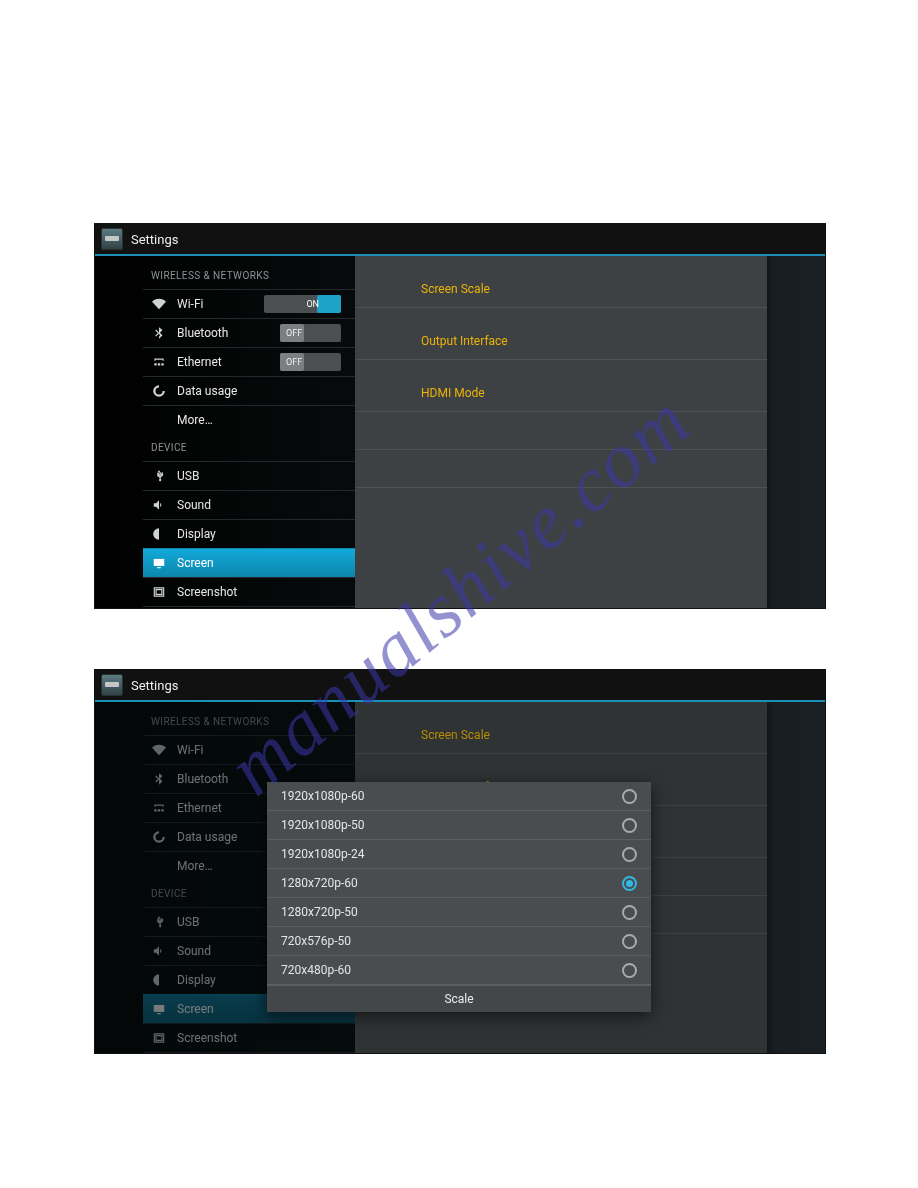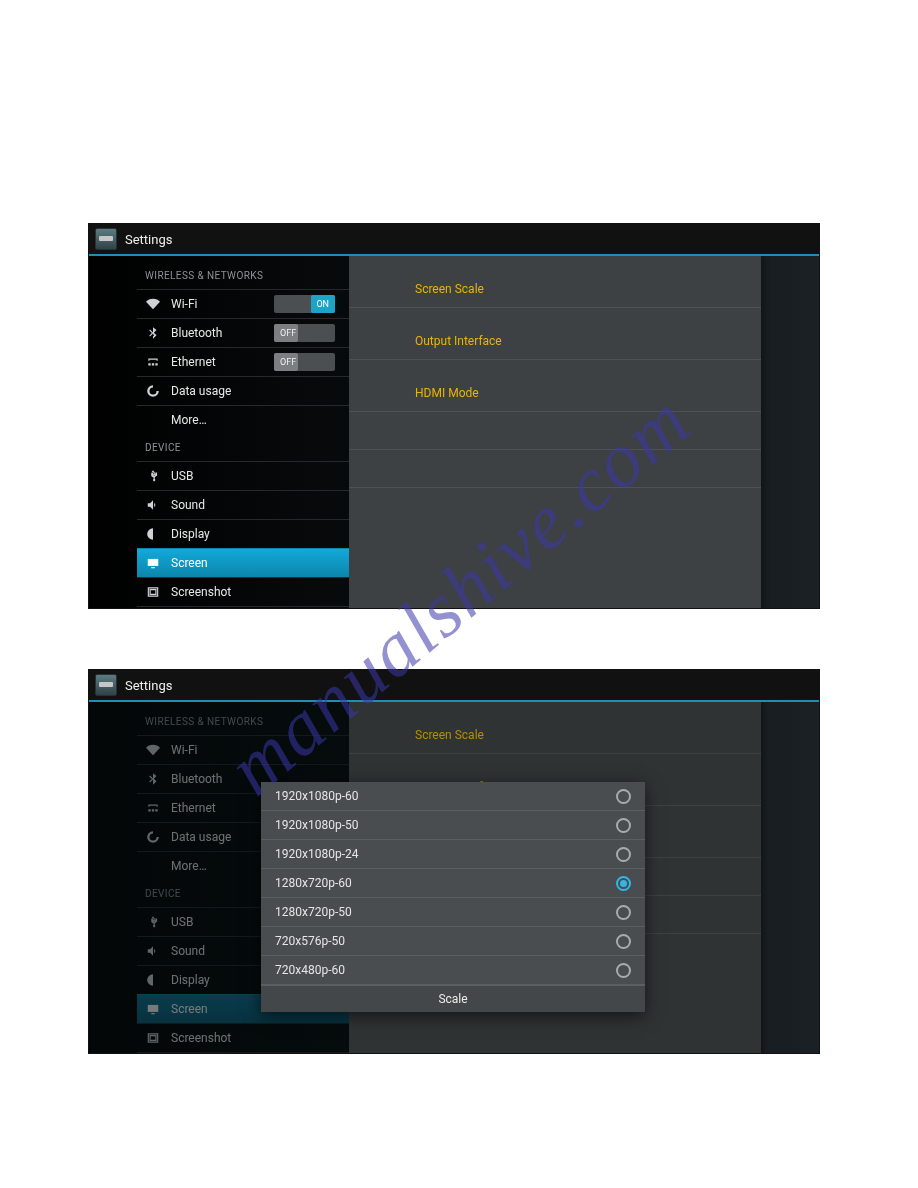--- a/index.html
+++ b/index.html
@@ -21,21 +21,21 @@
     font-style: italic;
     font-weight: 400;
     letter-spacing: 2px;
     pointer-events: none;
     white-space: nowrap;
     z-index: 50;
   }
 
   .panel {
     position: absolute;
-    width: 730px; left: 88px;
+    width: 730px; left: 94px;
     border: 1px solid #111;
     color: #e5e5e5;
     overflow: hidden;
     background: #000;
   }
   .panel.panel1 { top: 223px; height: 384px; }
   .panel.panel2 { top: 669px; height: 383px; }
 
   
   .titlebar {
@@ -108,21 +108,21 @@
   }
   .row .icon svg { width:14px; height:14px; fill:#cfd2d4; }
   .row .icon .blank { width:14px; height:14px; }
   .row .label { flex: 1; font-size: 12px; color: #e7e7e7; }
   .row .switch {
     width: 55px; height: 18px; margin-right: 14px;
     background: #4b4f52; border-radius: 2px; position: relative;
     display: flex; align-items: center;
     font-size: 9px; color: #fff;
   }
-  .row .switch.on  { justify-content: flex-end; padding-right: 6px; }
+  .row .switch.on  { justify-content: flex-end; padding-right: 22px; }
   .row .switch.off { justify-content: flex-start; padding-left: 6px; color:#f1f1f1; }
   .row .switch .thumb {
     position: absolute; top: 0; bottom: 0; width: 24px;
     border-radius: 2px;
   }
   .row .switch.on .thumb  { right: 0; background: #1ea3c8; }
   .row .switch.off .thumb { left: 0; background: #7b7f82; }
   .row .switch .sw-label { position: relative; z-index: 1; }
 
   .row.selected {

